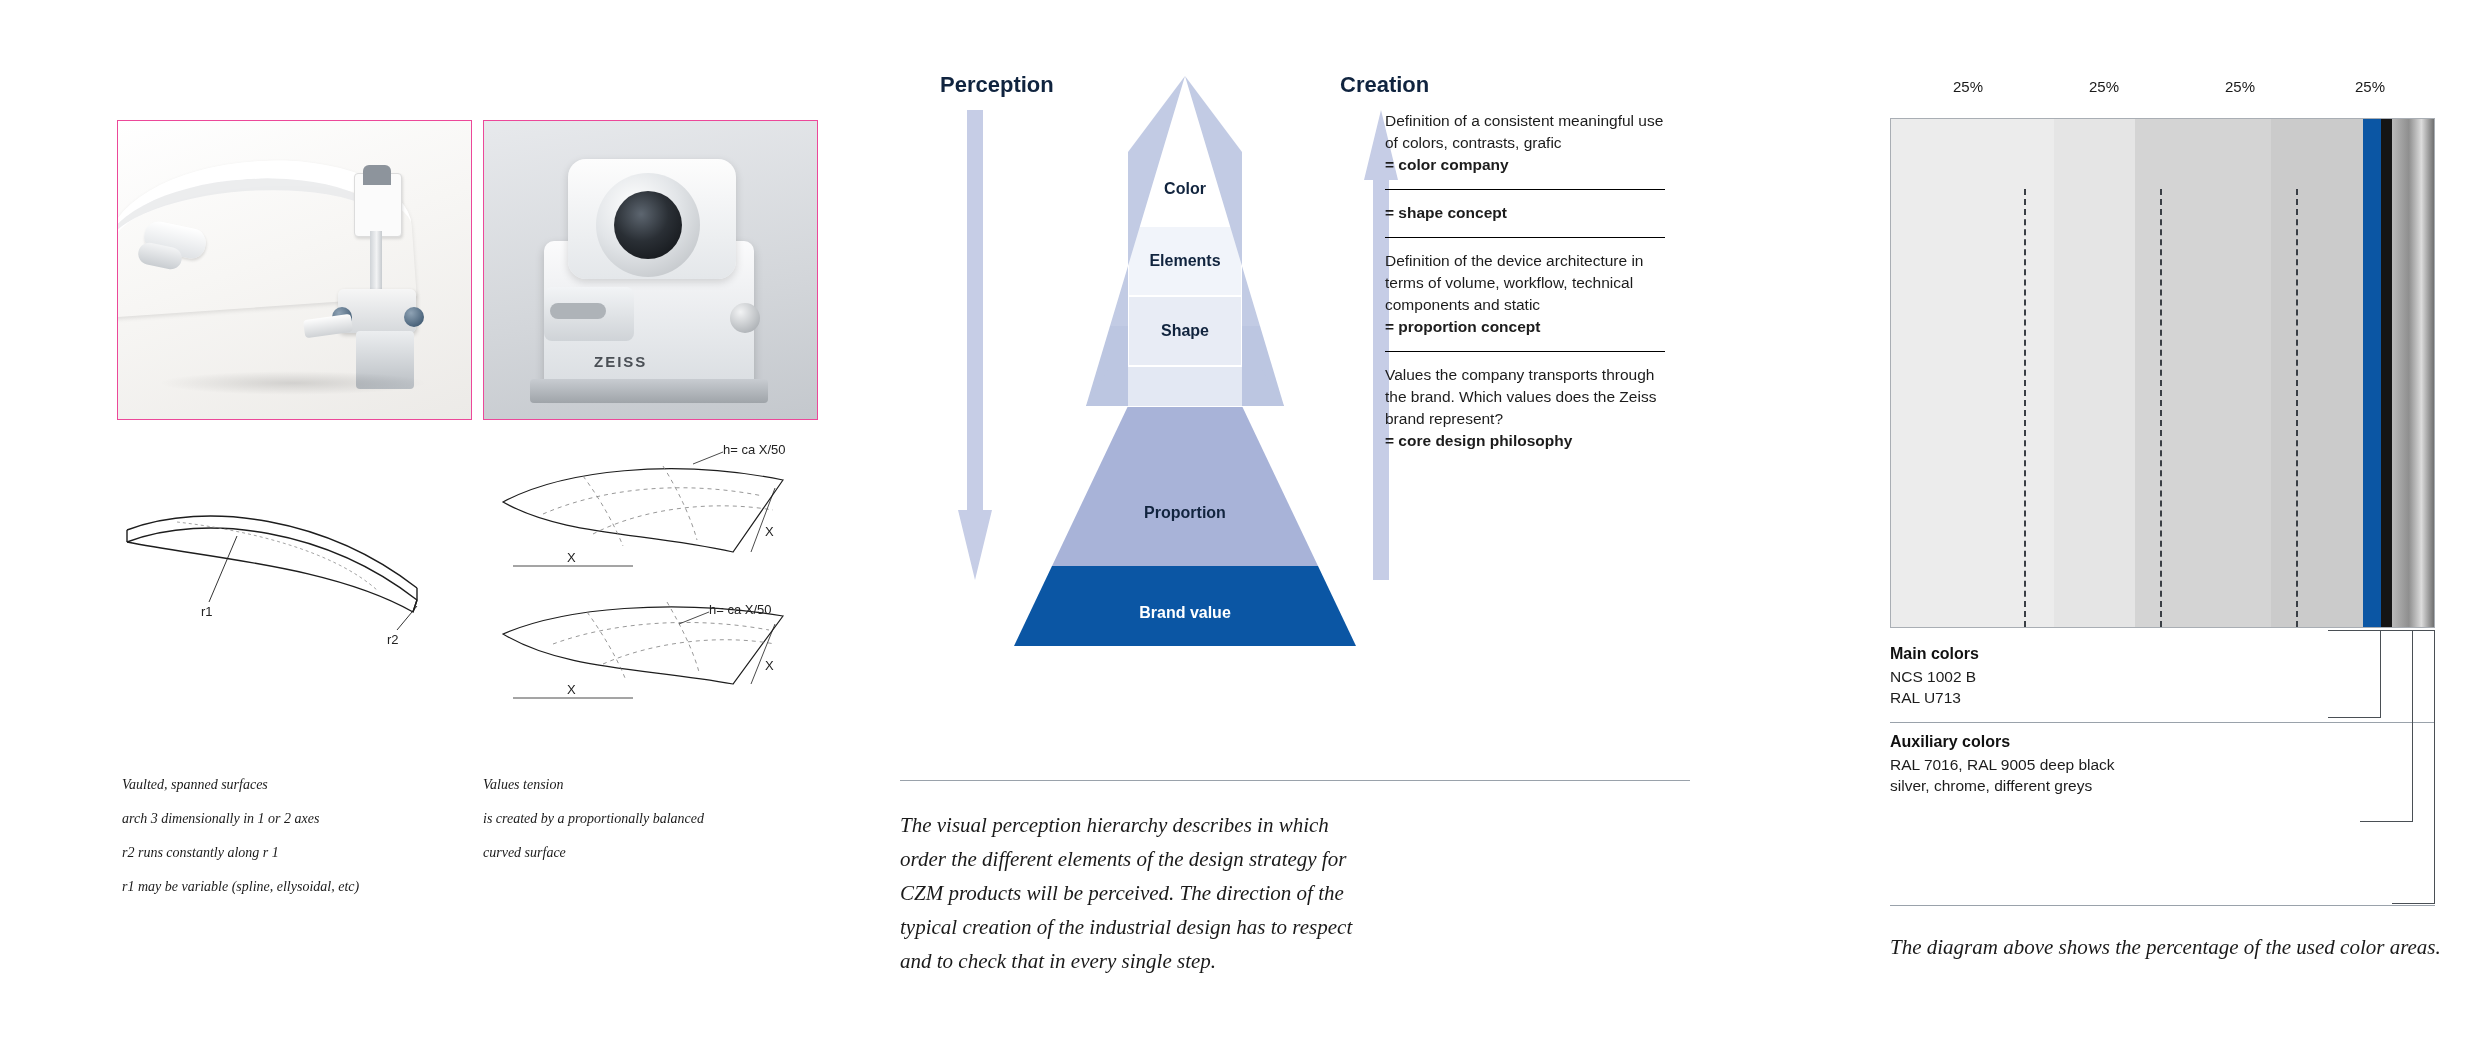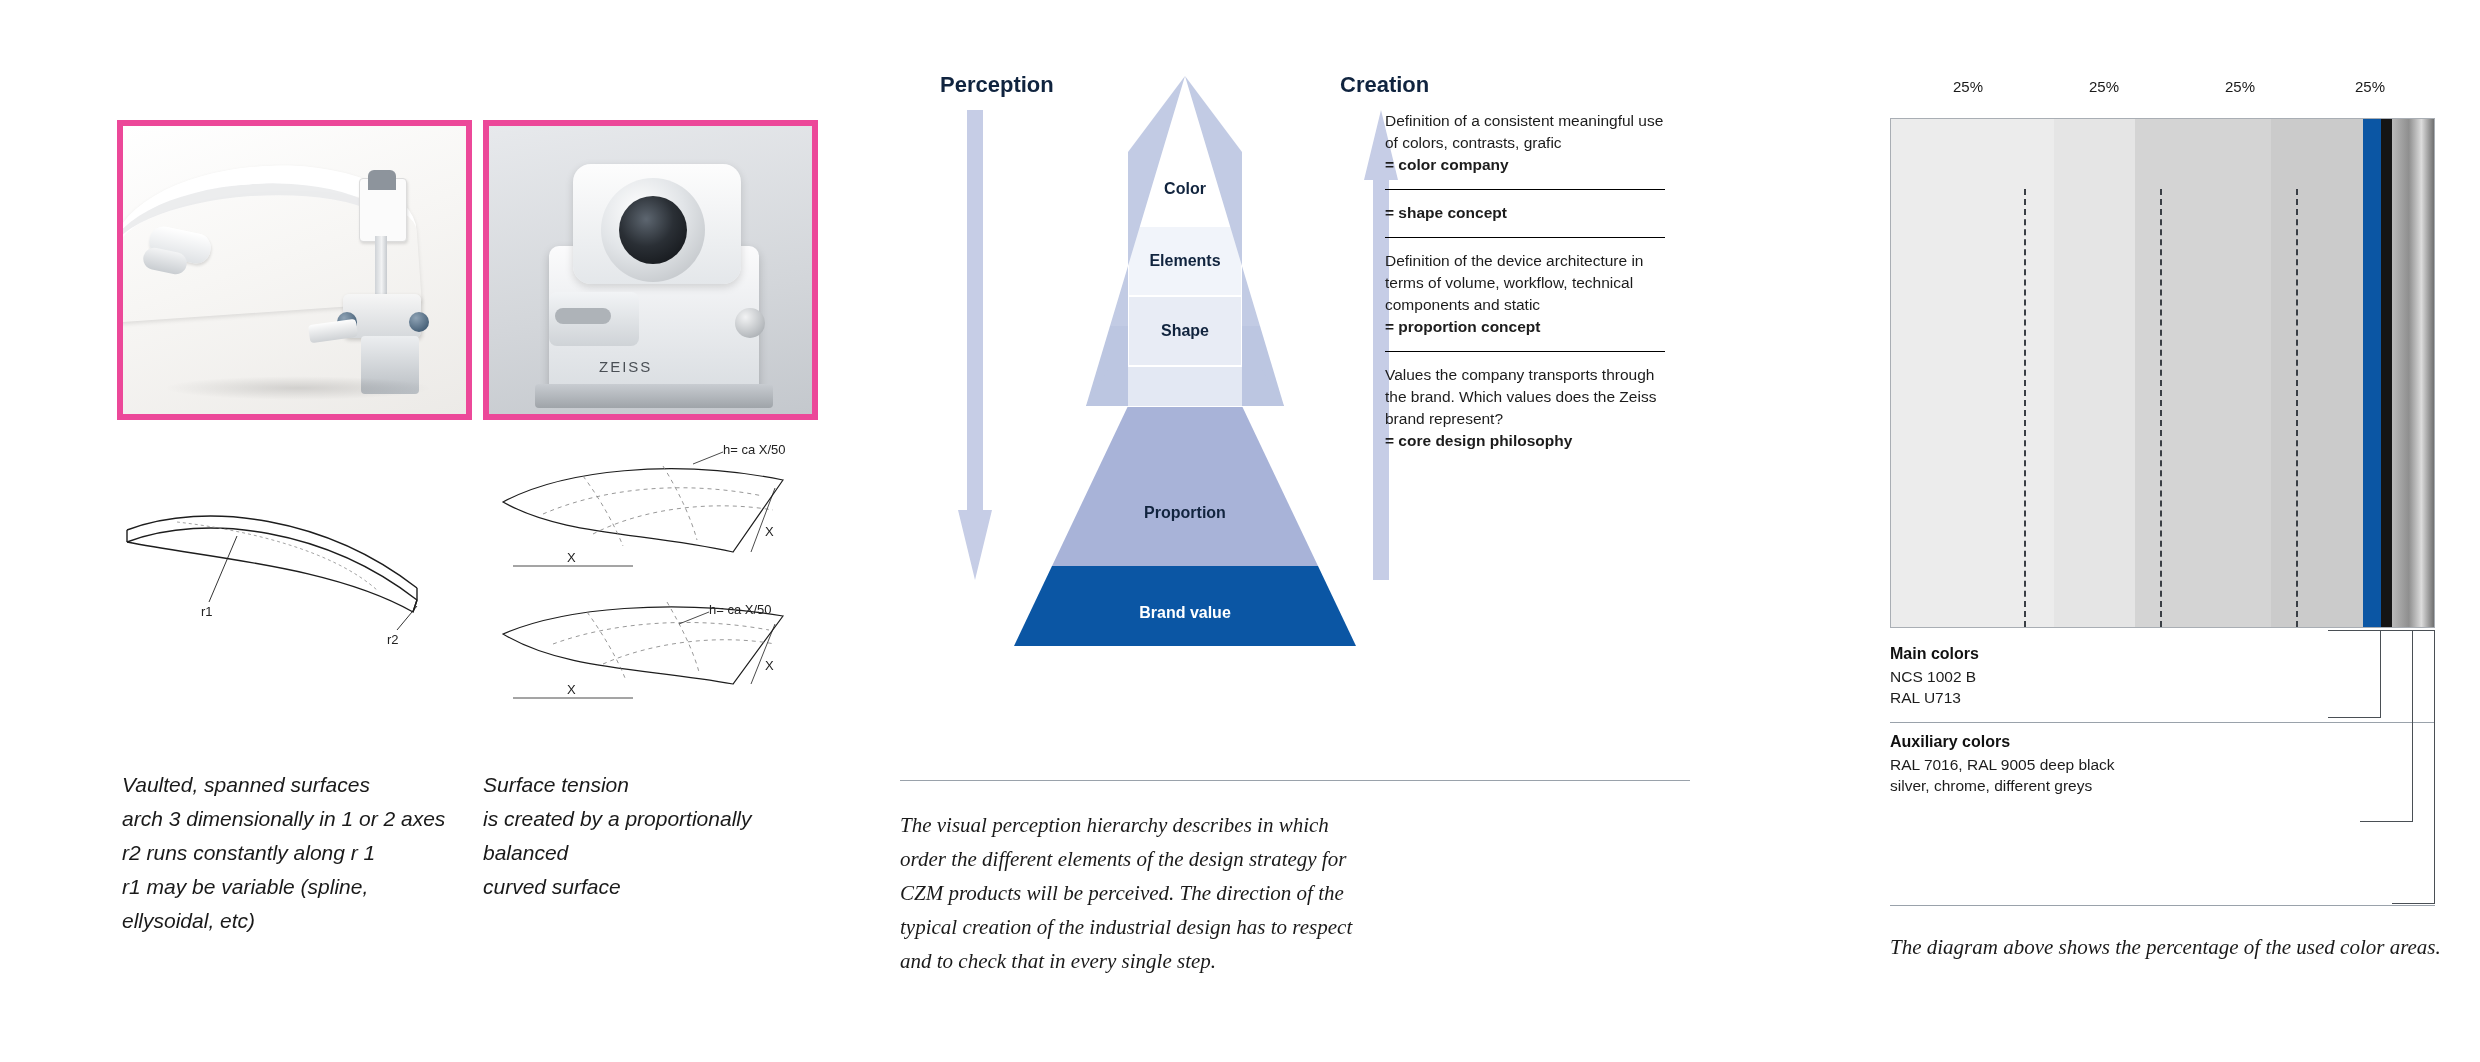--- a/index.html
+++ b/index.html
@@ -14,23 +14,24 @@
     font-family: "Liberation Sans", sans-serif;
     color: #1a1a1a;
     overflow: hidden;
   }
 
   
   .col1 { position: absolute; left: 0; top: 0; width: 880px; height: 1062px; }
 
   .photo {
     position: absolute;
-    border: 6px solid #ec4899;
+    border: 1px solid #ec4899;
     box-sizing: border-box;
     overflow: hidden;
+    font-weight: bold;
   }
   .photo-1 { left: 117px; top: 120px; width: 355px; height: 300px; background: #f2f1ef; }
   .photo-2 { left: 483px; top: 120px; width: 335px; height: 300px; background: #d8dade; }
 
   
   .p1-bg {
     position: absolute; inset: 0;
     background: linear-gradient(160deg,#ffffff 0%,#f7f6f4 45%,#eceae7 100%);
   }
   .p1-arm {
@@ -144,23 +145,23 @@
     background: radial-gradient(circle at 35% 30%, #f2f3f4, #9ca1a6);
   }
 
   
   .sketch { position: absolute; }
   .sk-1 { left: 117px; top: 470px; width: 360px; height: 200px; }
   .sk-2 { left: 483px; top: 440px; width: 360px; height: 290px; }
 
   .caption-block {
     position: absolute;
-    font-family: Liberation Sans, sans-serif;
+    font-family: Liberation Serif, serif;
     font-style: italic;
-    font-size: 21px;
+    font-size: 14px;
     line-height: 34px;
     color: #1a1a1a;
   }
   .cap-1 { left: 122px; top: 768px; width: 330px; }
   .cap-2 { left: 483px; top: 768px; width: 340px; }
 
   
   .col2 { position: absolute; left: 900px; top: 0; width: 880px; height: 1062px; }
 
   .hdr {
@@ -319,21 +320,21 @@
   </svg>
 
   <div class="caption-block cap-1">
     <div>Vaulted, spanned surfaces</div>
     <div>arch 3 dimensionally in 1 or 2 axes</div>
     <div>r2 runs constantly along r 1</div>
     <div>r1 may be variable (spline, ellysoidal, etc)</div>
   </div>
 
   <div class="caption-block cap-2">
-    <div>Surface tension</div>
+    <div>Values tension</div>
     <div>is created by a proportionally balanced</div>
     <div>curved surface</div>
   </div>
 </div>
 
 <div class="col2">
 
   <div class="hdr hdr-perception">Perception</div>
   <div class="hdr hdr-creation">Creation</div>
 

